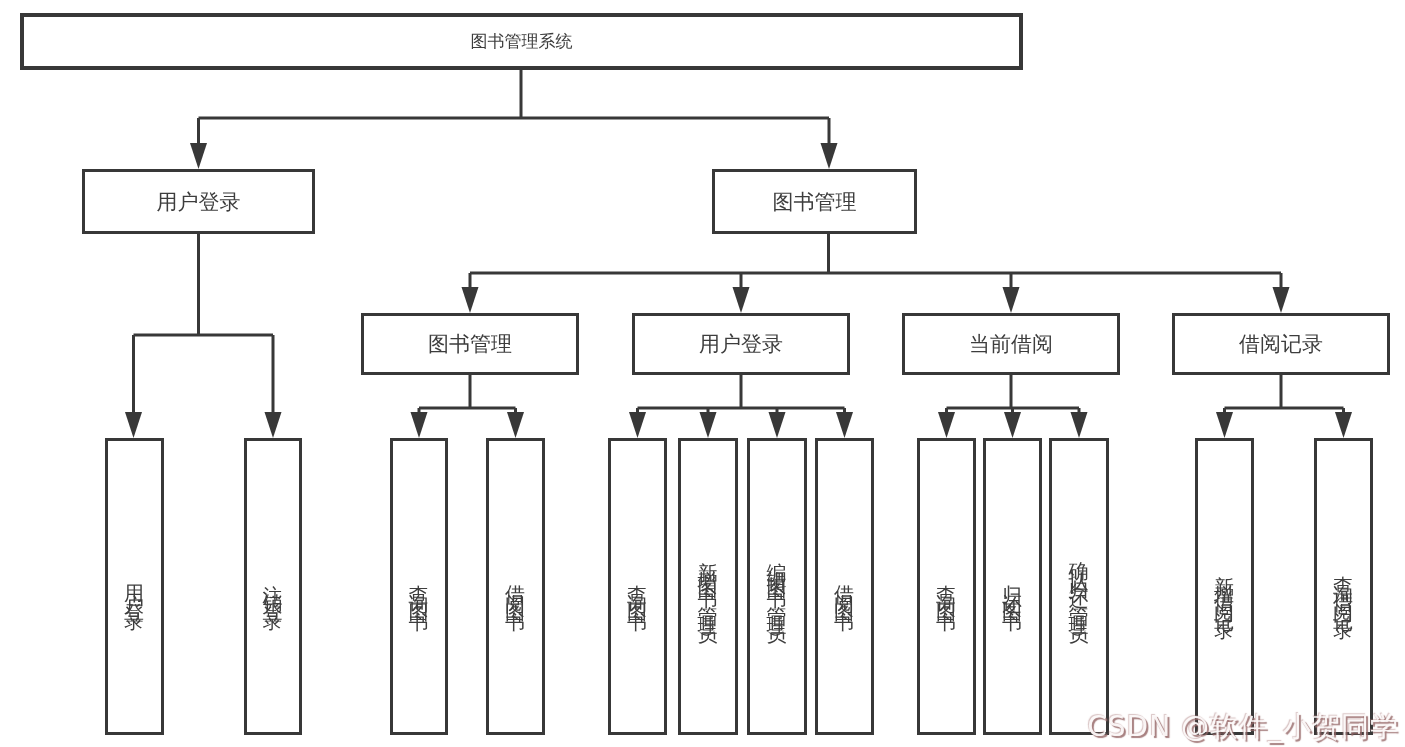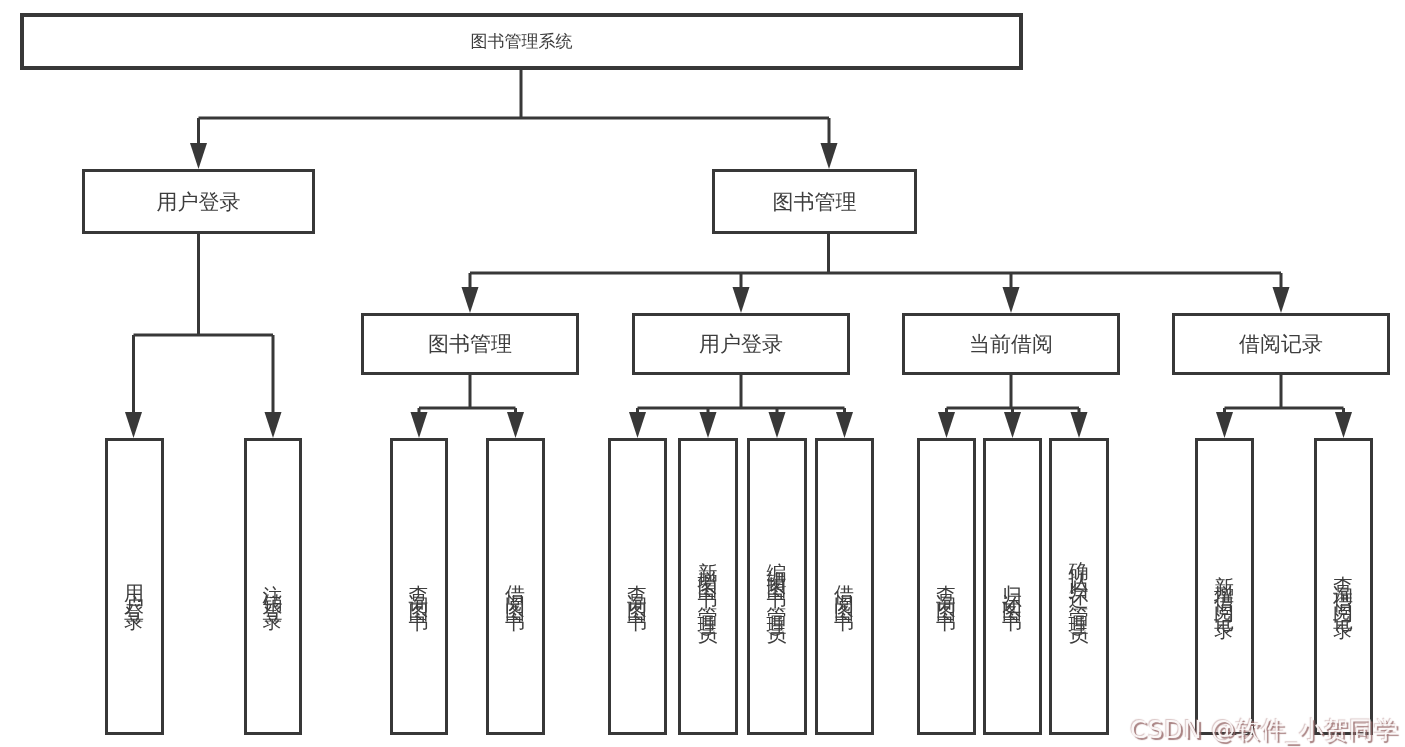--- a/index.html
+++ b/index.html
@@ -35,21 +35,21 @@
   .lf5{left:608px;width:59px;}
   .lf6{left:678px;width:60px;}
   .lf7{left:747px;width:60px;}
   .lf8{left:815px;width:59px;}
   .lf9{left:917px;width:59px;}
   .lf10{left:983px;width:59px;}
   .lf11{left:1049px;width:60px;}
   .lf12{left:1195px;width:59px;}
   .lf13{left:1314px;width:59px;}
   .watermark{
-    position:absolute;right:6px;bottom:1px;font-size:24px;letter-spacing:1px;
+    position:absolute;right:6px;bottom:1px;font-size:28px;letter-spacing:1px;
     color:rgba(252,249,249,0.95);
     text-shadow:2px 2px 1px rgba(150,105,105,0.85),-1px -1px 1px rgba(170,125,125,0.45);
     z-index:5;white-space:nowrap;
   }
 </style>
 </head>
 <body>
 
 <div id="canvas">
 

